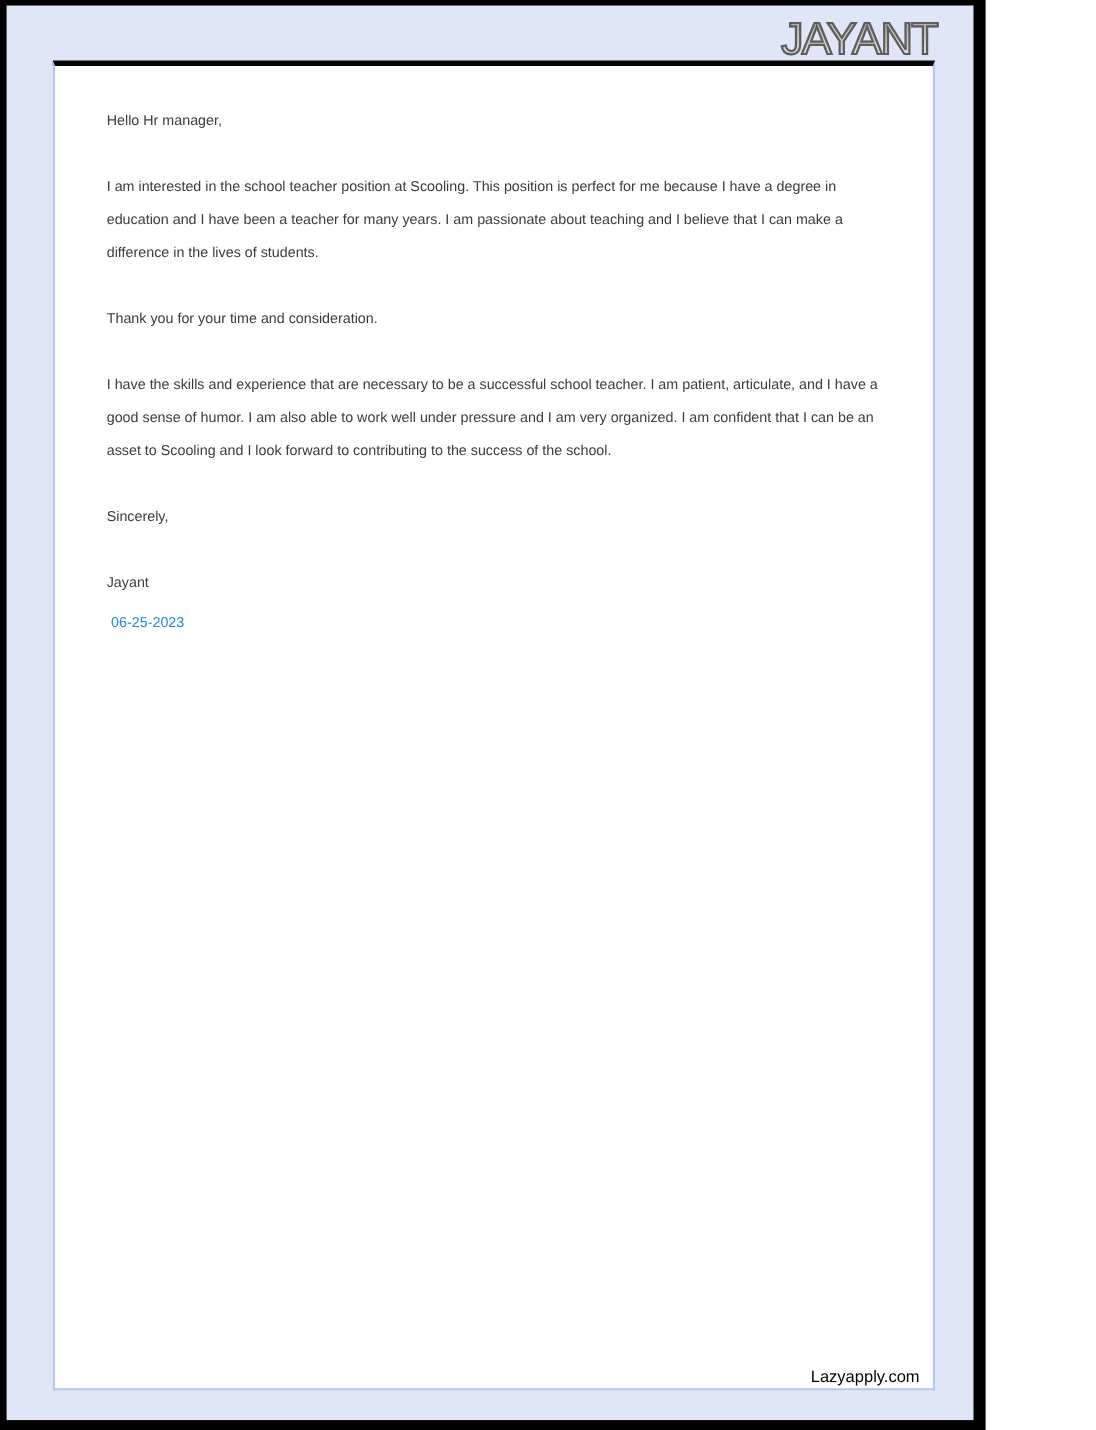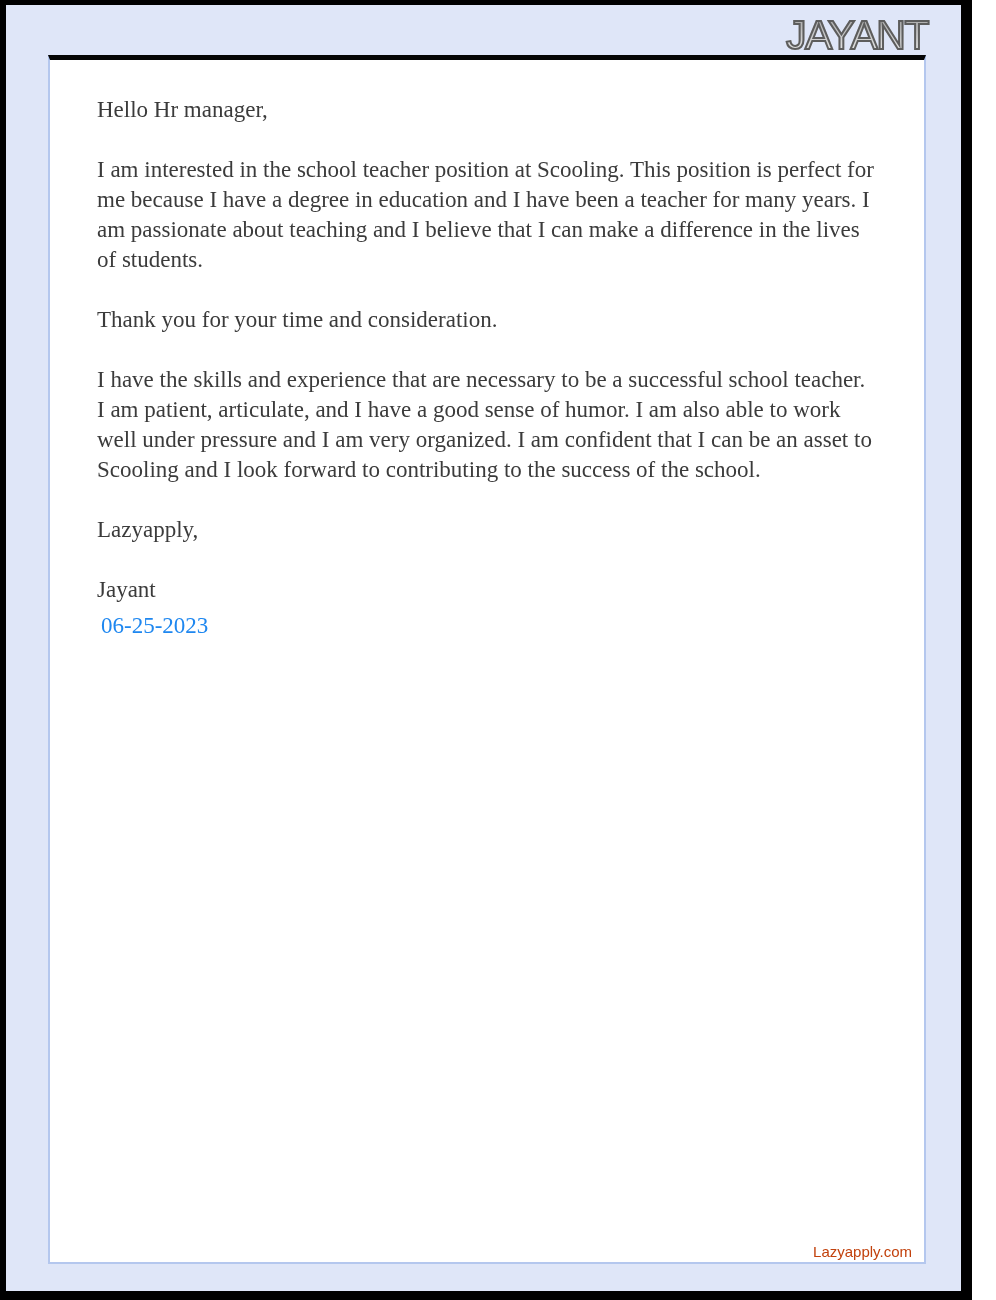--- a/index.html
+++ b/index.html
@@ -5,21 +5,21 @@
   html, body {
     margin: 0;
     padding: 0;
     width: 996px;
     height: 1300px;
   }
   * { box-sizing: border-box; }
 
   .frame {
     position: relative;
-    width: 972px;
+    width: 896px;
     height: 1300px;
     background: #000000;
     padding: 5px 11px 9px 6px;
   }
 
   .canvas {
     position: relative;
     width: 100%;
     height: 100%;
     background: var(--background, #dfe6f8);
@@ -58,22 +58,22 @@
     bottom: 27px;
     background: #ffffff;
     border-top: 5px solid #050505;
     border-left: 2px solid var(--page-border-blue, #b4c7ee);
     border-right: 2px solid var(--page-border-blue, #b4c7ee);
     border-bottom: 2px solid var(--page-border-blue, #b4c7ee);
     padding: 35px 47px 30px 47px;
   }
 
   .letter-body {
-    font-family: Liberation Serif, serif;
-    font-size: 23px;
+    font-family: Liberation Sans, sans-serif;
+    font-size: 13px;
     line-height: 30px;
     color: var(--text, #3b3b3b);
     max-width: 800px;
   }
   .letter-body p {
     margin: 0 0 30px 0;
   }
   .letter-body p.signature {
     margin-bottom: 6px;
   }
@@ -82,42 +82,42 @@
     color: var(--accent-blue, #1e87f0);
   }
 
   .page-footer {
     position: absolute;
     right: 12px;
     bottom: 1px;
     font-family: "Liberation Sans", "DejaVu Sans", sans-serif;
     font-size: 15px;
     line-height: 19px;
-    color: #c2410c;
+    color: #000000;
   }
 </style>
 </head>
 <body>
 
 <div class="frame">
   <div class="canvas">
 
     <div class="logo">JAYANT</div>
 
     <div class="page">
       <div class="letter-body">
         <p>Hello Hr manager,</p>
 
         <p>I am interested in the school teacher position at Scooling. This position is perfect for me because I have a degree in education and I have been a teacher for many years. I am passionate about teaching and I believe that I can make a difference in the lives of students.</p>
 
         <p>Thank you for your time and consideration.</p>
 
         <p>I have the skills and experience that are necessary to be a successful school teacher. I am patient, articulate, and I have a good sense of humor. I am also able to work well under pressure and I am very organized. I am confident that I can be an asset to Scooling and I look forward to contributing to the success of the school.</p>
 
-        <p>Lazyapply,</p>
+        <p>Sincerely,</p>
 
         <p class="signature">Jayant</p>
 
         <p class="date">06-25-2023</p>
       </div>
 
       <div class="page-footer">Lazyapply.com</div>
     </div>
 
   </div>

